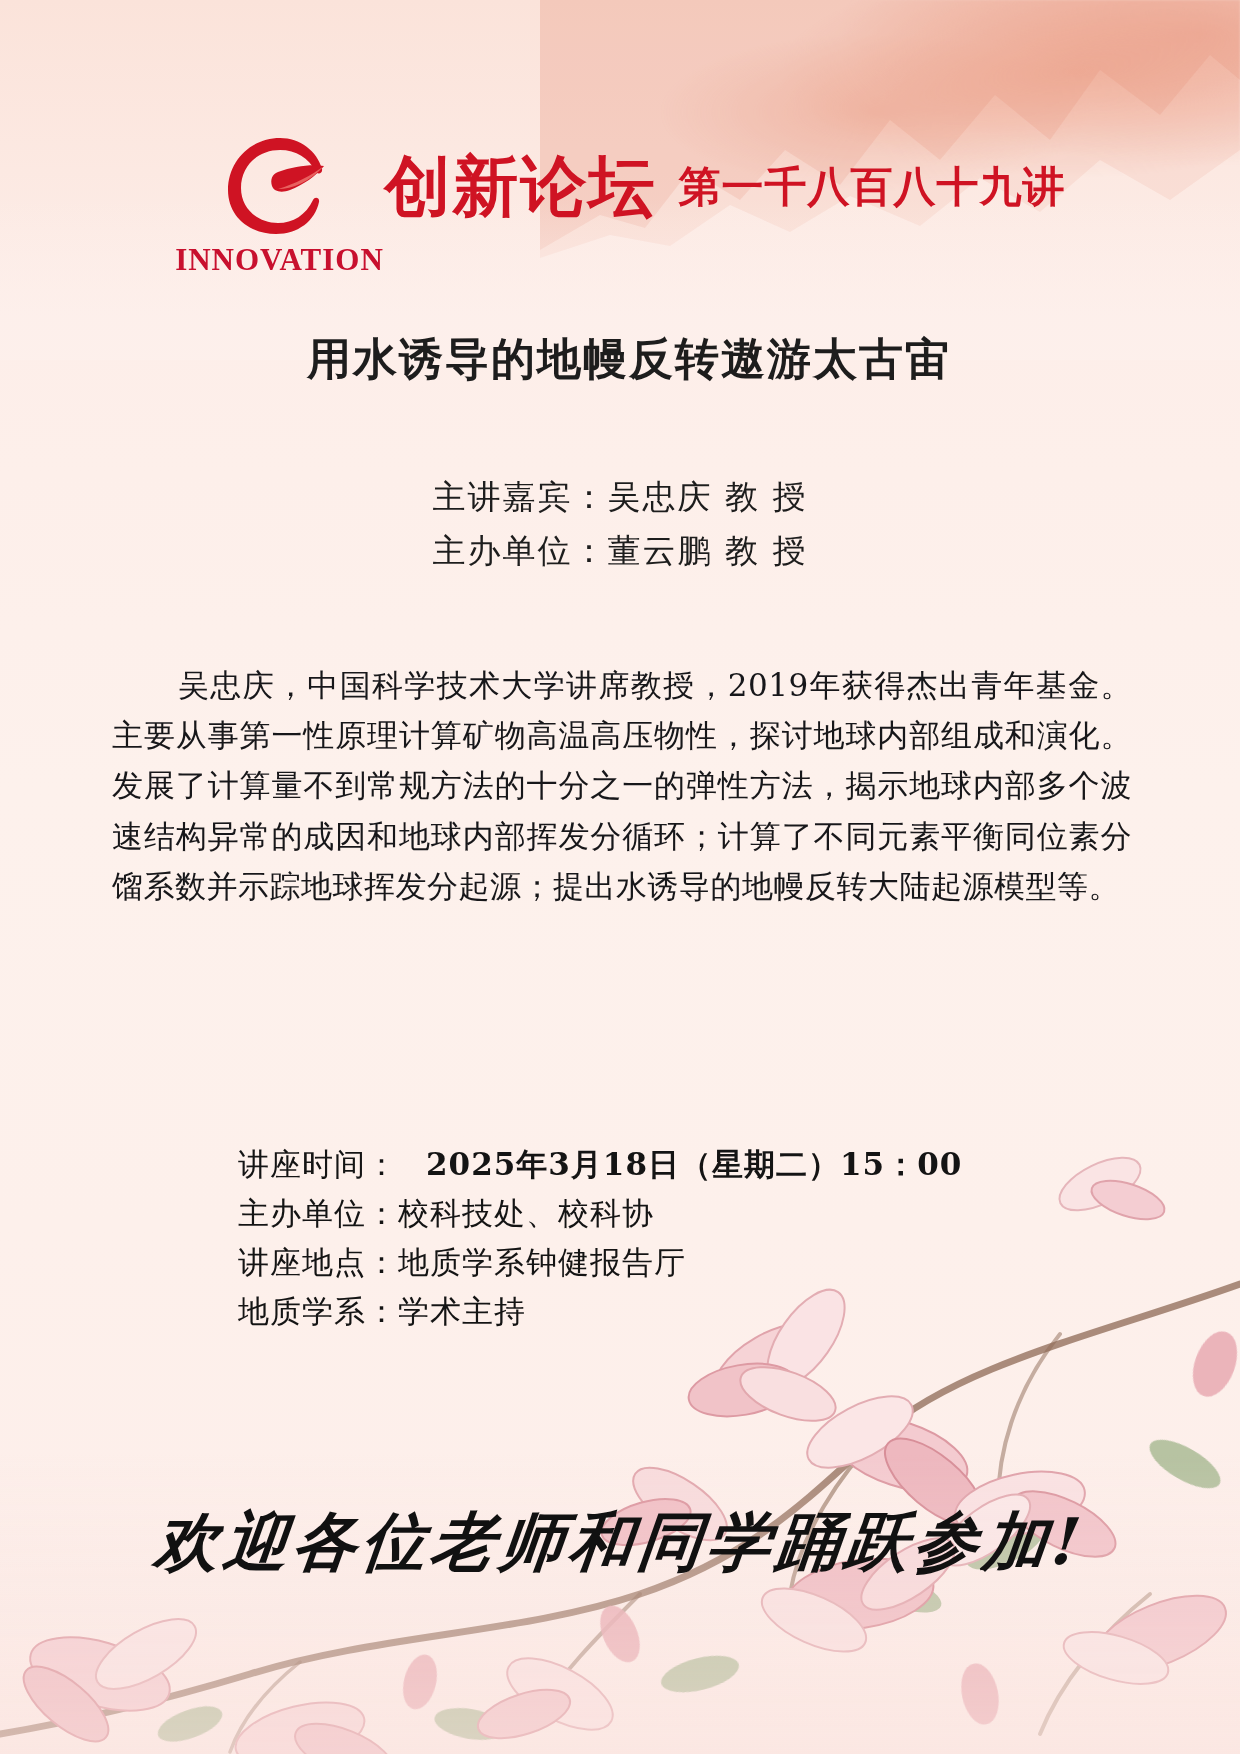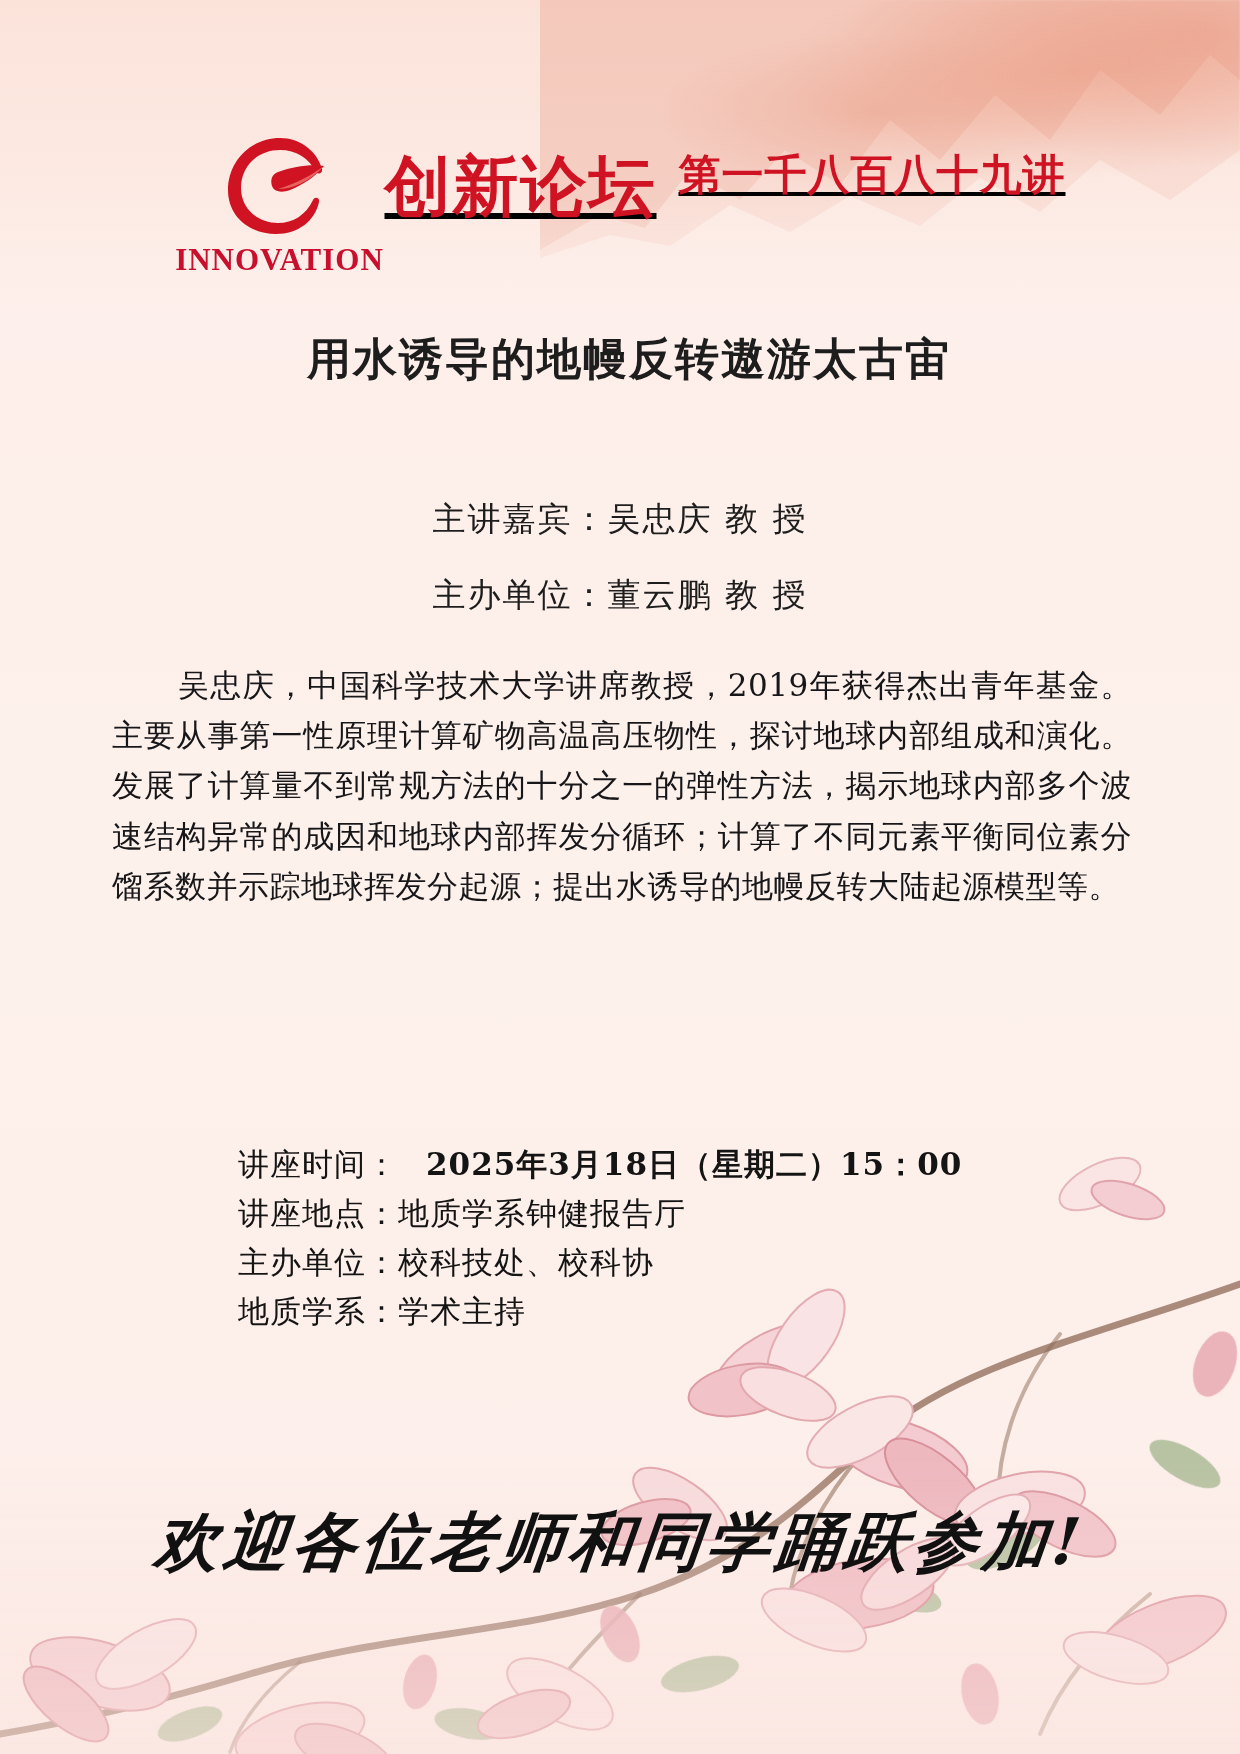--- a/index.html
+++ b/index.html
@@ -61,23 +61,22 @@
   .logo-word {
     font-family: "Liberation Serif", serif;
     font-size: 31px;
     letter-spacing: 1px;
     color: #c8102e;
     font-weight: 700;
     margin-top: 2px;
   }
   .title-block {
     display: flex;
-    align-items: flex-start;
+    align-items: center;
     padding-top: 26px;
-    text-decoration: underline;
   }
   .forum-name {
     font-size: 66px;
     font-weight: 700;
     color: #cf1323;
     letter-spacing: 2px;
     font-family: "DejaVu Sans", "Liberation Sans", sans-serif;
     line-height: 1;
   }
   .lecture-no {
@@ -108,21 +107,20 @@
     position: absolute;
     top: 470px; left: 0; right: 0;
     text-align: center;
     color: #1d1d1d;
   }
   .speaker-line {
     font-size: 33px;
     letter-spacing: 2px;
     line-height: 1.65;
     font-family: "DejaVu Serif", "Liberation Serif", serif;
-    margin-top: 22px;
   }
 
   
   .bio {
     position: absolute;
     top: 660px;
     left: 112px;
     width: 1020px;
     font-size: 31px;
     line-height: 1.62;
@@ -208,24 +206,24 @@
     <div class="speaker-line">主办单位：董云鹏 教 授</div>
   </div>
 
   <div class="bio">吴忠庆，中国科学技术大学讲席教授，2019年获得杰出青年基金。主要从事第一性原理计算矿物高温高压物性，探讨地球内部组成和演化。发展了计算量不到常规方法的十分之一的弹性方法，揭示地球内部多个波速结构异常的成因和地球内部挥发分循环；计算了不同元素平衡同位素分馏系数并示踪地球挥发分起源；提出水诱导的地幔反转大陆起源模型等。</div>
 
   <div class="details">
     <div class="row">
       <span>讲座时间：</span><span class="strong">2025年3月18日（星期二）15：00</span>
     </div>
     <div class="row">
+      <span>主办单位：</span><span>校科技处、校科协</span>
+    </div>
+    <div class="row">
       <span>讲座地点：</span><span>地质学系钟健报告厅</span>
-    </div>
-    <div class="row">
-      <span>主办单位：</span><span>校科技处、校科协</span>
     </div>
     <div class="row">
       <span>地质学系：</span><span>学术主持</span>
     </div>
   </div>
 
   <div class="flowers">
     <svg viewBox="0 0 1240 720" preserveAspectRatio="none">
 
       <g stroke="#8d6a55" fill="none" stroke-linecap="round">

